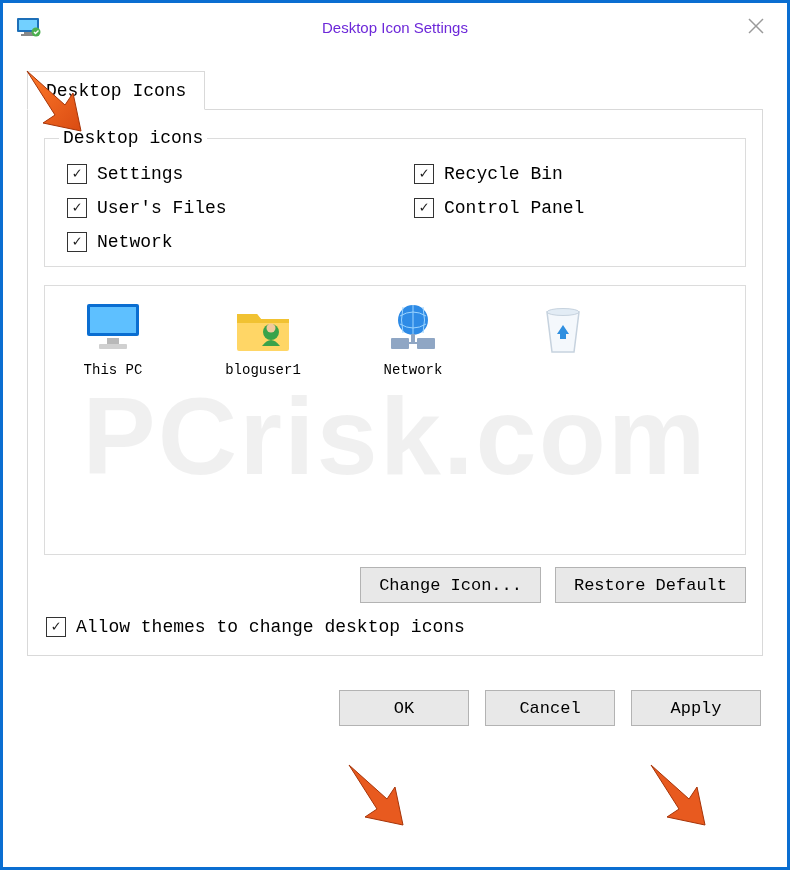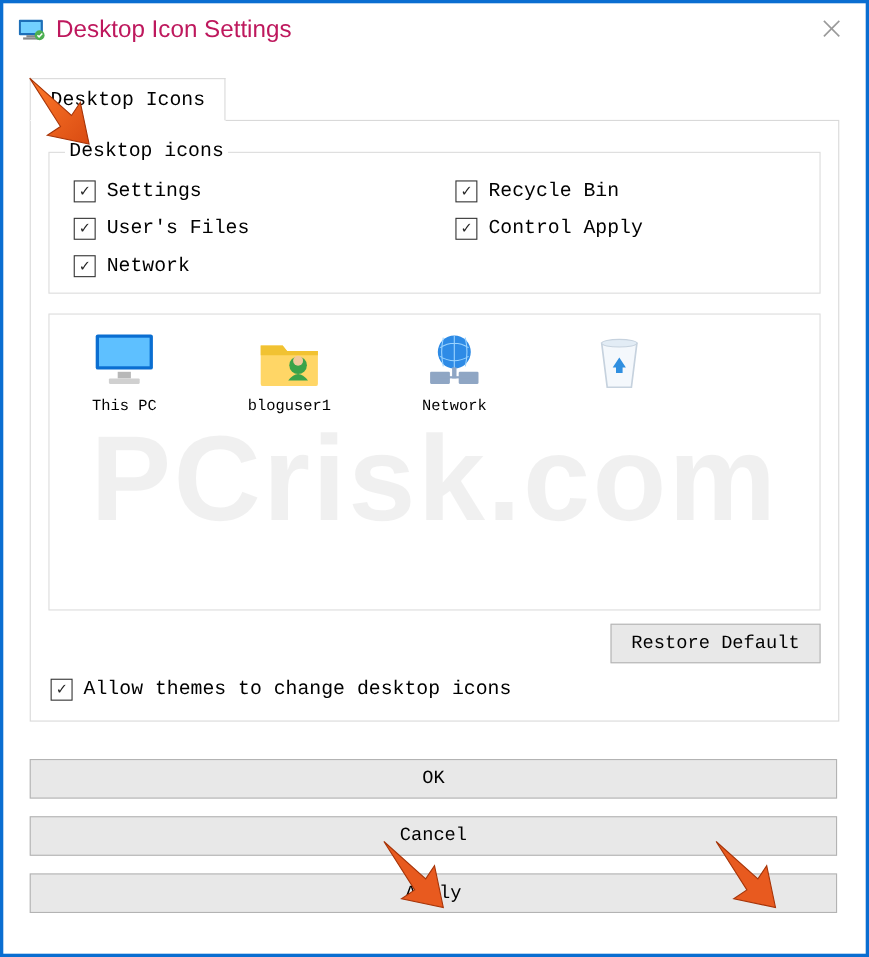--- a/index.html
+++ b/index.html
@@ -37,24 +37,25 @@
     height: 48px;
     padding: 0 14px;
     position: relative;
     z-index: 2;
   }
   .titlebar .sysicon {
     width: 24px; height: 22px;
     margin-right: 10px;
   }
   .titlebar .title {
-    font-size: 22px;
-    color: #be185d;
+    font-size: 15px;
+    color: #6d28d9;
     font-weight: 400;
     flex: 1;
+    text-align: center;
   }
   .titlebar .close {
     width: 34px; text-align: center;
     font-size: 22px;
     color: #b0b0b0;
     cursor: pointer;
   }
 
   .client {
     position: relative;
@@ -163,21 +164,20 @@
     margin-top: 14px;
     padding-left: 2px;
   }
 
   .dlgbtns {
     display: flex;
     justify-content: flex-end;
     gap: 16px;
     margin-top: 34px;
     padding-right: 2px;
-    flex-direction: column;
   }
   .dlgbtns .btn { min-width: 130px; }
 
   
   .arrow {
     position: absolute;
     z-index: 5;
     pointer-events: none;
   }
 </style>
@@ -226,21 +226,21 @@
             <label class="chk">
               <span class="chkbox">✓</span>
               <span>Recycle Bin</span>
             </label>
             <label class="chk">
               <span class="chkbox">✓</span>
               <span>User's Files</span>
             </label>
             <label class="chk">
               <span class="chkbox">✓</span>
-              <span>Control Apply</span>
+              <span>Control Panel</span>
             </label>
             <label class="chk">
               <span class="chkbox">✓</span>
               <span>Network</span>
             </label>
 
           </div>
         </fieldset>
 
         <div class="iconbox">
@@ -285,20 +285,21 @@
                 <path d="M16 12 h32 l-5 40 h-22 Z" fill="#f4f8fc" stroke="#c6d2de" stroke-width="1.5"></path>
                 <ellipse cx="32" cy="12" rx="16" ry="3.5" fill="#e2ecf5" stroke="#c6d2de"></ellipse>
                 <path d="M26 34 l6 -9 6 9 -3 0 0 5 -6 0 0 -5 Z" fill="#2f8fe0"></path>
               </svg>
             </div>
 
           </div>
         </div>
 
         <div class="btnrow">
+          <button class="btn">Change Icon...</button>
           <button class="btn">Restore Default</button>
         </div>
 
         <label class="themechk">
           <span class="chkbox">✓</span>
           <span>Allow themes to change desktop icons</span>
         </label>
 
       </div>
     </div>

